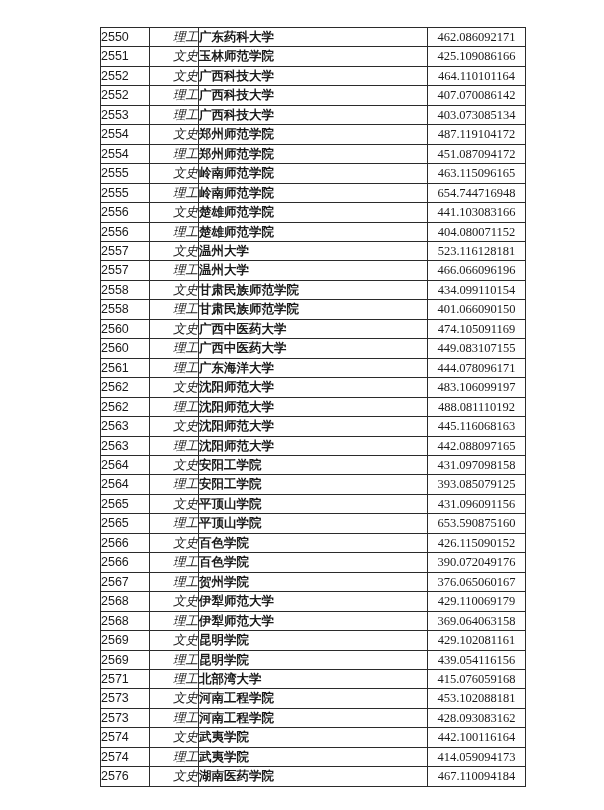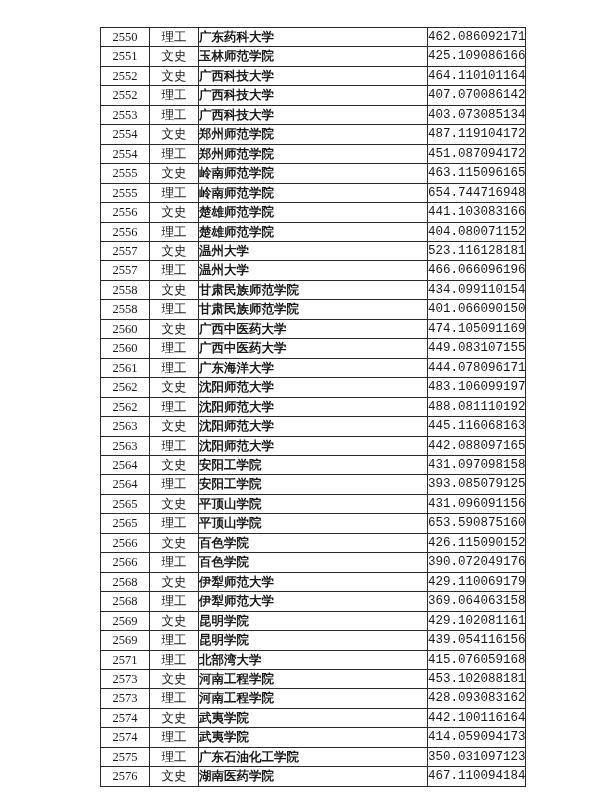--- a/index.html
+++ b/index.html
@@ -31,24 +31,24 @@
   .score-table td {
     border: 1px solid #2b2b2b;
     height: 18.45px;
     line-height: 18.45px;
     padding: 0;
     font-size: 12.5px;
     color: #1a1a1a;
     overflow: hidden;
     white-space: nowrap;
   }
-  .col-id    { width: 48px;  text-align: center; font-family: Liberation Serif, serif; font-size: 12px; }
-  .col-cat   { width: 48px;  text-align: center; font-family: "Liberation Serif", "DejaVu Serif", serif; font-size: 12.5px; }
+  .col-id    { width: 48px;  text-align: left; font-family: Liberation Sans, sans-serif; font-size: 12px; }
+  .col-cat   { width: 48px;  text-align: right; font-family: "Liberation Serif", "DejaVu Serif", serif; font-size: 12.5px; font-style: italic; }
   .col-name  { width: 228px; text-align: left; font-family: "Liberation Serif", "DejaVu Serif", serif; font-size: 12.5px; font-weight: bold; }
-  .col-score { width: 97px;  text-align: center; font-family: Liberation Mono, monospace; font-size: 12px; }
+  .col-score { width: 97px;  text-align: center; font-family: Liberation Serif, serif; font-size: 12px; }
 </style>
 </head>
 <body>
 
 <div class="page">
   <table class="score-table">
     <tbody>
         <tr>
           <td class="col-id">2550</td>
           <td class="col-cat">理工</td>
@@ -211,20 +211,26 @@
           <td class="col-name">百色学院</td>
           <td class="col-score">426.115090152</td>
         </tr>
         <tr>
           <td class="col-id">2566</td>
           <td class="col-cat">理工</td>
           <td class="col-name">百色学院</td>
           <td class="col-score">390.072049176</td>
         </tr>
         <tr>
+          <td class="col-id">2567</td>
+          <td class="col-cat">理工</td>
+          <td class="col-name">贺州学院</td>
+          <td class="col-score">376.065060167</td>
+        </tr>
+        <tr>
           <td class="col-id">2568</td>
           <td class="col-cat">文史</td>
           <td class="col-name">伊犁师范大学</td>
           <td class="col-score">429.110069179</td>
         </tr>
         <tr>
           <td class="col-id">2568</td>
           <td class="col-cat">理工</td>
           <td class="col-name">伊犁师范大学</td>
           <td class="col-score">369.064063158</td>
@@ -263,26 +269,20 @@
           <td class="col-id">2574</td>
           <td class="col-cat">文史</td>
           <td class="col-name">武夷学院</td>
           <td class="col-score">442.100116164</td>
         </tr>
         <tr>
           <td class="col-id">2574</td>
           <td class="col-cat">理工</td>
           <td class="col-name">武夷学院</td>
           <td class="col-score">414.059094173</td>
-        </tr>
-        <tr>
-          <td class="col-id">2575</td>
-          <td class="col-cat">理工</td>
-          <td class="col-name">广东石油化工学院</td>
-          <td class="col-score">350.031097123</td>
         </tr>
         <tr>
           <td class="col-id">2576</td>
           <td class="col-cat">文史</td>
           <td class="col-name">湖南医药学院</td>
           <td class="col-score">467.110094184</td>
         </tr>
       </tbody>
   </table>
 </div>

